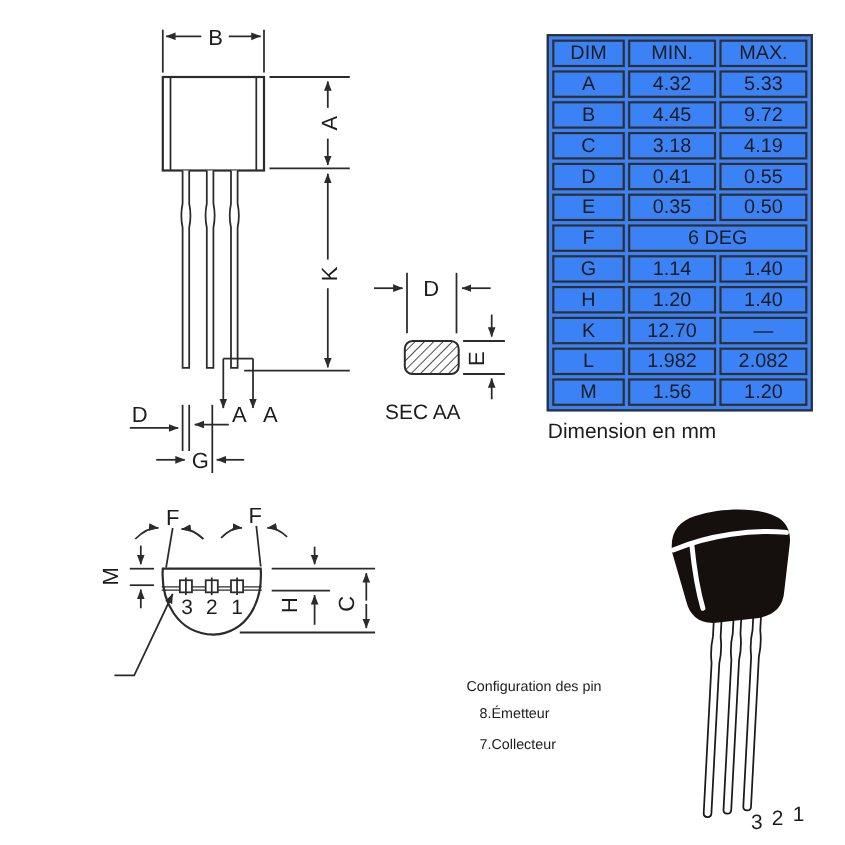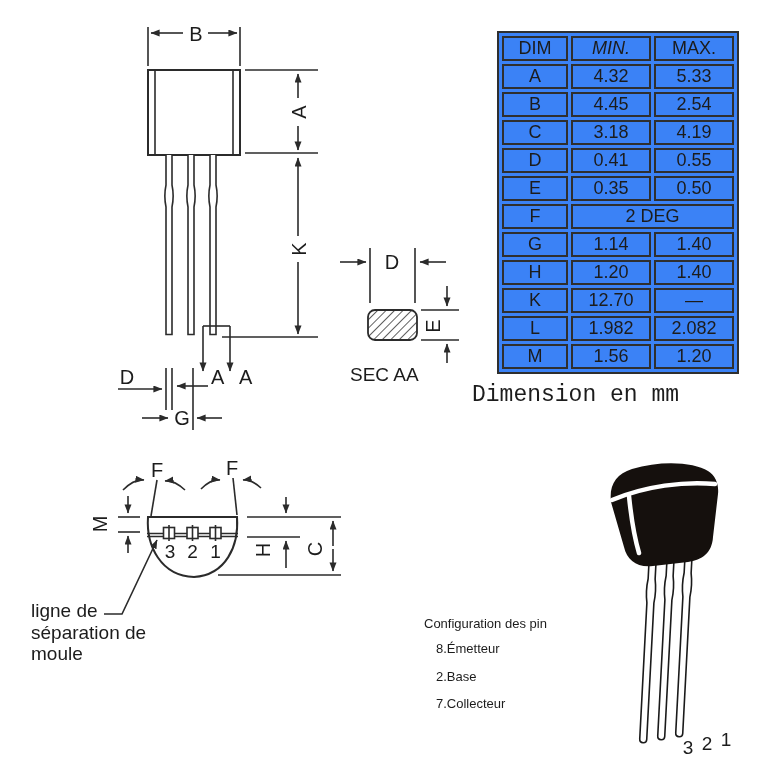--- a/index.html
+++ b/index.html
@@ -11,22 +11,22 @@
   .thin{stroke:#2b2b2b;stroke-width:1.3;fill:none;}
   .wht{fill:#ffffff;}
   text.lbl{fill:#1c1c1c;font-family:"Liberation Sans",sans-serif;font-size:20px;}
   text.sm{fill:#1c1c1c;font-family:"Liberation Sans",sans-serif;font-size:19px;}
   .mid{text-anchor:middle;}
   
   #dim-table{position:absolute;left:497px;top:31px;border-collapse:separate;border-spacing:3px;
              border:2px solid #2f2f2f;background:#3b82f6;table-layout:fixed;}
   #dim-table td{border:2px solid #2f2f2f;height:19px;padding:1px 2px;text-align:center;
                 font-size:18px;line-height:19px;white-space:nowrap;}
-  .col-dim{width:58px;} .col-min{width:72px;font-style:italic;} .col-max{width:72px;}
-  #table-caption{position:absolute;left:472px;top:382px;font-size:23px;font-family:Liberation Mono, monospace;}
+  .col-dim{width:58px;} .col-min{width:72px;} .col-max{width:72px;}
+  #table-caption{position:absolute;left:498px;top:382px;font-size:19px;}
   
   #mold-note{position:absolute;left:31px;top:600px;font-size:19px;line-height:21.5px;}
   #pin-config{position:absolute;left:424px;top:616px;font-size:13px;}
   #pin-config ul{list-style:none;margin:4px 0 0 12px;padding:0;}
   #pin-config li{line-height:27.5px;}
 </style>
 </head>
 <body>
 
 <div id="canvas">
@@ -172,40 +172,40 @@
       <td class="col-max">MAX.</td>
     </tr>
     <tr>
       <td>A</td>
       <td>4.32</td>
       <td>5.33</td>
     </tr>
     <tr>
       <td>B</td>
       <td>4.45</td>
-      <td>2.54</td>
+      <td>9.72</td>
     </tr>
     <tr>
       <td>C</td>
       <td>3.18</td>
       <td>4.19</td>
     </tr>
     <tr>
       <td>D</td>
       <td>0.41</td>
       <td>0.55</td>
     </tr>
     <tr>
       <td>E</td>
       <td>0.35</td>
       <td>0.50</td>
     </tr>
     <tr>
       <td>F</td>
-      <td colspan="2">2 DEG</td>
+      <td colspan="2">6 DEG</td>
     </tr>
     <tr>
       <td>G</td>
       <td>1.14</td>
       <td>1.40</td>
     </tr>
     <tr>
       <td>H</td>
       <td>1.20</td>
       <td>1.40</td>
@@ -222,28 +222,22 @@
     </tr>
     <tr>
       <td>M</td>
       <td>1.56</td>
       <td>1.20</td>
     </tr>
   </tbody>
 </table>
 <div id="table-caption">Dimension en mm</div>
 
-<div id="mold-note">
-  <div>ligne de</div>
-  <div>séparation de</div>
-  <div>moule</div>
-</div>
 
 <div id="pin-config">
   <div>Configuration des pin</div>
   <ul>
     <li>8.Émetteur</li>
-    <li>2.Base</li>
     <li>7.Collecteur</li>
   </ul>
 </div>
 
 </div>
 
 </body></html>

